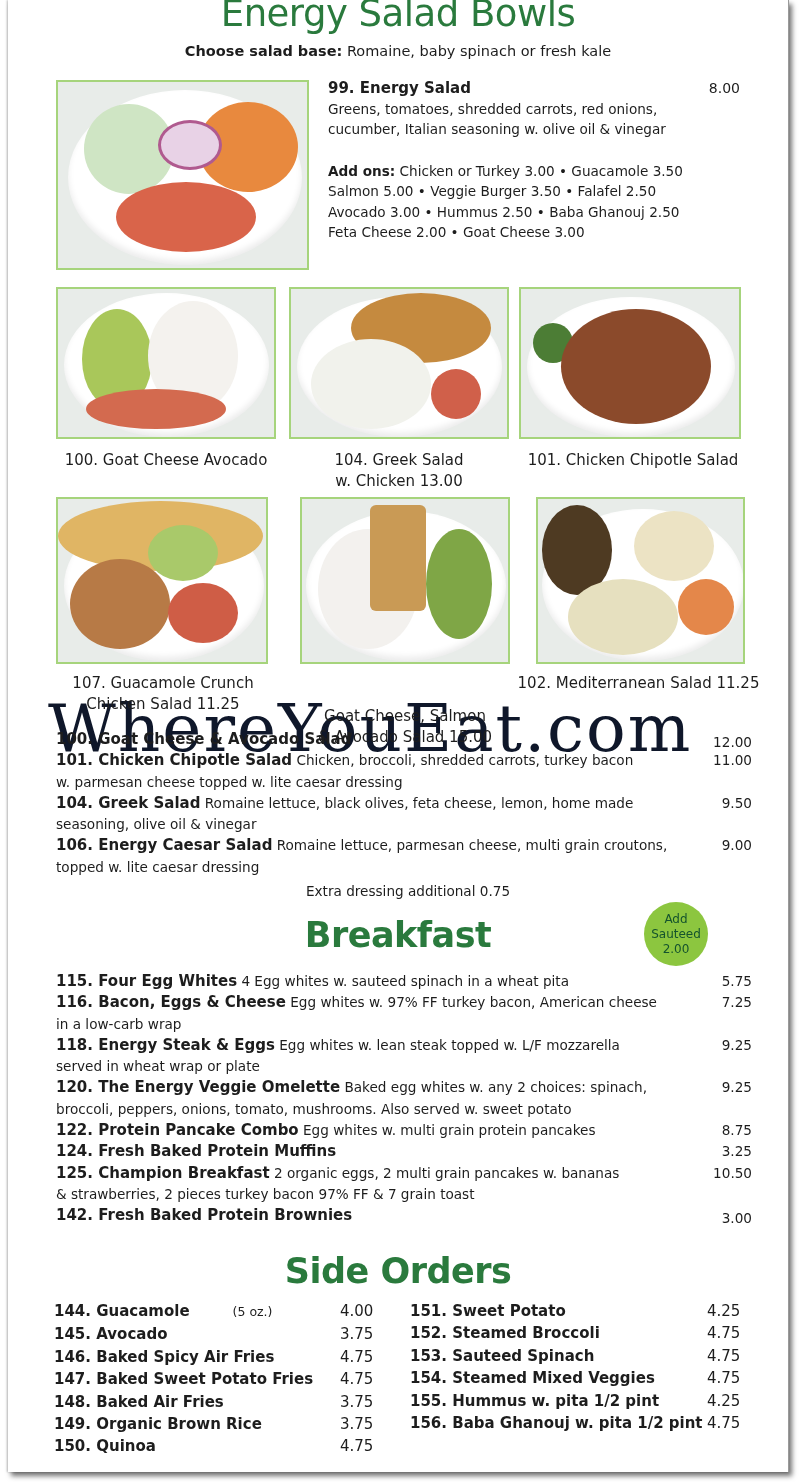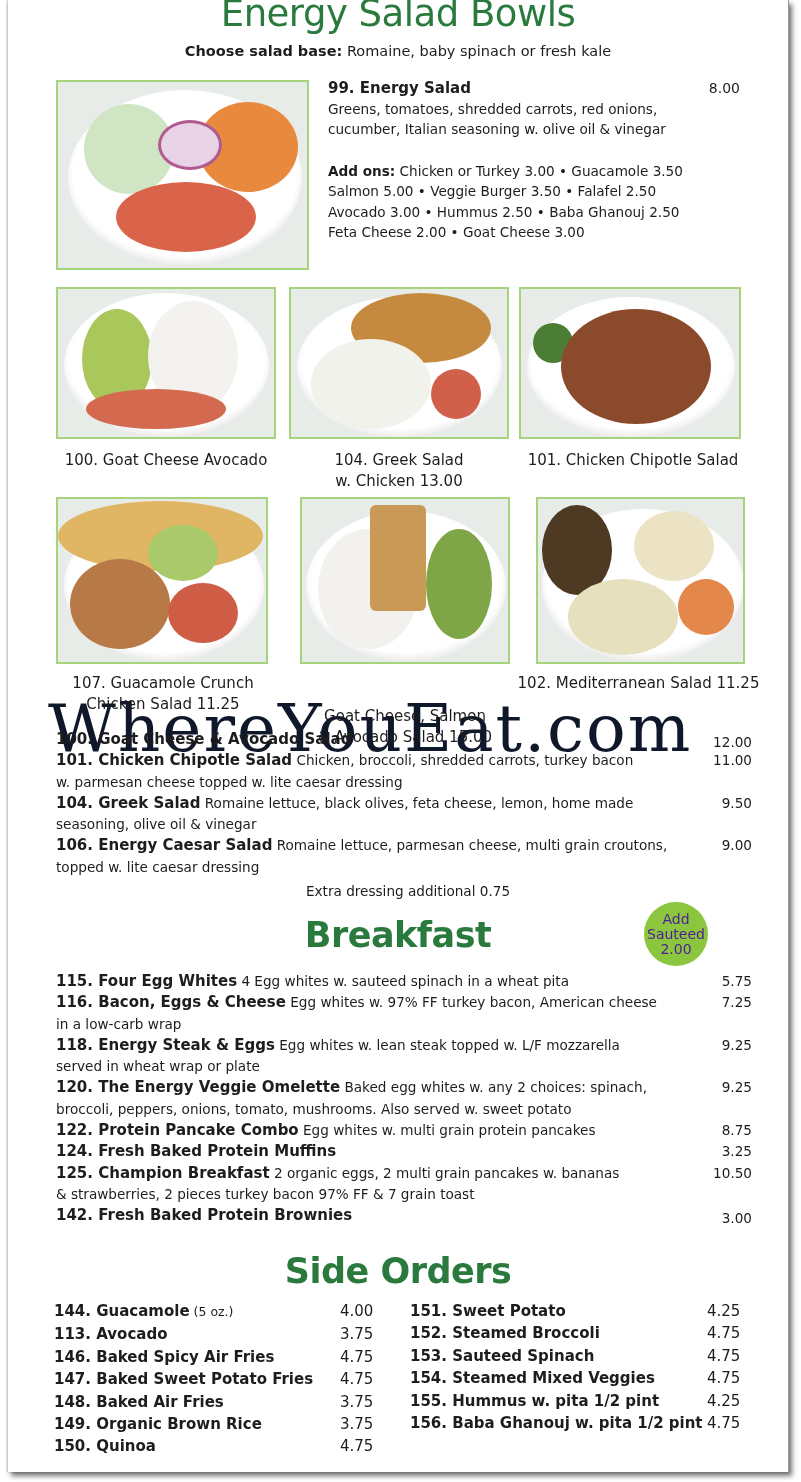--- a/index.html
+++ b/index.html
@@ -53,29 +53,29 @@
   
   .list { left: 48px; width: 700px; font-size: 13.6px; line-height: 21.3px; }
   .item { position: relative; padding-right: 60px; }
   .item .nm { font-weight: bold; font-size: 15px; }
   .item .pr { position: absolute; right: 4px; top: 0; font-size: 13.6px; }
   .item .pr.low { top: 3px; }
   .note { text-align: center; font-size: 13.6px; margin-top: 3px; padding-left: 4px; }
 
   .badge {
     position: absolute; left: 636px; top: 902px; width: 64px; height: 64px; border-radius: 50%;
-    background: #8cc63f; color: #4c1d95; text-align: center;
-    font-size: 14px; line-height: 15px; padding-top: 10px; z-index: 1;
+    background: #8cc63f; color: #14532d; text-align: center;
+    font-size: 12px; line-height: 15px; padding-top: 10px; z-index: 1;
   }
 
   .sides { top: 1300px; font-size: 15px; line-height: 22.4px; }
   .side-col { position: absolute; top: 0; }
   .side-row { position: relative; font-weight: bold; white-space: nowrap; }
   .side-row .pr { position: absolute; top: 0; font-weight: normal; }
-  .side-row .small { font-weight: normal; font-size: 12.5px; }
+  .side-row .small { font-weight: normal; font-size: 12.5px; margin-left: 39px; }
   .side-desc { font-size: 13px; white-space: nowrap; }
 </style>
 </head>
 <body>
 
 <div class="page">
 
   <div class="watermark">WhereYouEat.com</div>
 
   <h1 class="abs section-title t1">Energy Salad Bowls</h1>
@@ -233,21 +233,21 @@
       <span class="nm">142. Fresh Baked Protein Brownies</span>
       <span class="pr low">3.00</span>
     </div>
   </div>
 
   <h2 class="abs section-title t3">Side Orders</h2>
 
   <div class="abs sides" style="left:46px;width:700px;height:170px;">
     <div class="side-col" style="left:0;width:340px;">
       <div class="side-row"><span>144. Guacamole</span><span class="small"> (5 oz.)</span><span class="pr" style="left:286px;">4.00</span></div>
-      <div class="side-row"><span>113. Avocado</span><span class="pr" style="left:286px;">3.75</span></div>
+      <div class="side-row"><span>145. Avocado</span><span class="pr" style="left:286px;">3.75</span></div>
       <div class="side-row"><span>146. Baked Spicy Air Fries</span><span class="pr" style="left:286px;">4.75</span></div>
       <div class="side-row"><span>147. Baked Sweet Potato Fries</span><span class="pr" style="left:286px;">4.75</span></div>
       <div class="side-row"><span>148. Baked Air Fries</span><span class="pr" style="left:286px;">3.75</span></div>
       <div class="side-row"><span>149. Organic Brown Rice</span><span class="pr" style="left:286px;">3.75</span></div>
       <div class="side-row"><span>150. Quinoa</span><span class="pr" style="left:286px;">4.75</span></div>
     </div>
     <div class="side-col" style="left:356px;width:344px;">
       <div class="side-row"><span>151. Sweet Potato</span><span class="pr" style="left:297px;">4.25</span></div>
       <div class="side-row"><span>152. Steamed Broccoli</span><span class="pr" style="left:297px;">4.75</span></div>
       <div class="side-row"><span>153. Sauteed Spinach</span><span class="pr" style="left:297px;">4.75</span></div>

